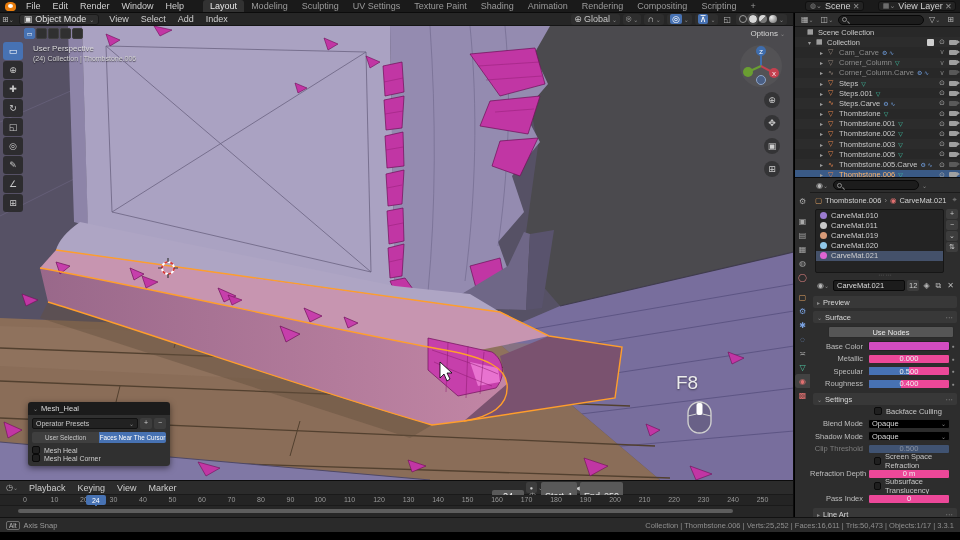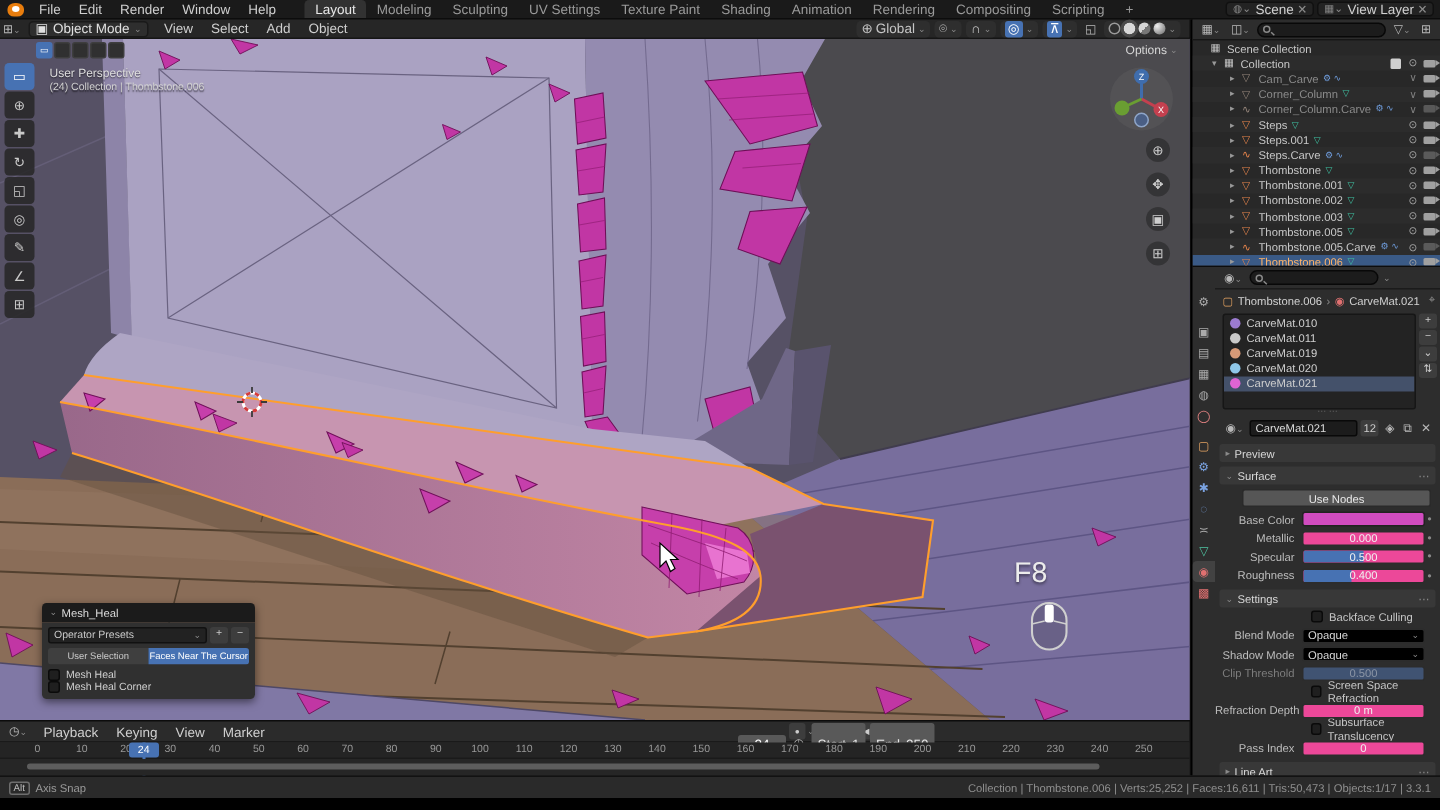--- a/index.html
+++ b/index.html
@@ -11,21 +11,21 @@
   .topbar { position:absolute; left:0; top:0; width:960px; height:13px; background:#1a1a1a;
     display:flex; align-items:center; border-bottom:1px solid #0c0c0c; }
   .blender-logo { width:11px; height:9px; margin:0 5px 0 5px; background:#e87d0d; border-radius:45% 45% 40% 40%; position:relative; }
   .blender-logo::after{content:"";position:absolute;left:3px;top:2px;width:5px;height:4px;border-radius:50%;background:#fff;}
   .menus { display:flex; gap:2px; }
   .menu { padding:1px 5px; color:#cfcfcf; border-radius:2px; }
   .tabs { display:flex; margin-left:14px; align-items:center; }
   .tab { padding:1px 7px; color:#9a9a9a; border-radius:3px 3px 0 0; }
   .tab.active { background:#323232; color:#e8e8e8; }
   .tab-plus { margin-left:4px; color:#9a9a9a; padding:0 3px; }
-  .topbar-right { margin-left:auto; display:flex; gap:2px; margin-right:4px; align-items:center; }
+  .topbar-right { margin-left:auto; display:flex; gap:14px; margin-right:4px; align-items:center; }
   .idpill { display:flex; align-items:center; gap:3px; background:#232323; border:1px solid #101010; border-radius:3px; padding:0 4px; height:10px; color:#d0d0d0; }
   .idpill .mini { color:#8a8a8a; font-size:7px; }
 
   
   .vheader { position:absolute; left:0; top:13px; width:794px; height:13px; background:#262626;
     display:flex; align-items:center; border-bottom:1px solid #151515; border-right:1px solid #0c0c0c; }
   .vheader .menus { margin-left:2px; }
   .icon-btn { color:#b8b8b8; padding:0 2px; font-size:8px; }
   .chev { color:#8a8a8a; font-size:6px; }
   .modepill { display:flex; align-items:center; gap:3px; background:#2e2e2e; border:1px solid #191919; border-radius:3px; padding:0 4px; height:11px; margin:0 3px; color:#e0e0e0;}
@@ -232,21 +232,21 @@
     <span class="modepill">
       <span>▣</span>
       <span>Object Mode</span>
         <span class="chev">⌄</span>
     </span>
     <div class="menus">
 
     <span class="menu">View</span>
         <span class="menu">Select</span>
         <span class="menu">Add</span>
-        <span class="menu">Object</span>
+        <span class="menu">Index</span>
       </div>
     <div class="vh-right">
       <span class="togglepill">
         <span>⊕</span>
         <span>Global</span>
           <span class="chev">⌄</span>
       </span>
       <span class="togglepill">⌾<span class="chev">⌄</span></span>
       <span class="togglepill">
           <span>∩</span>

